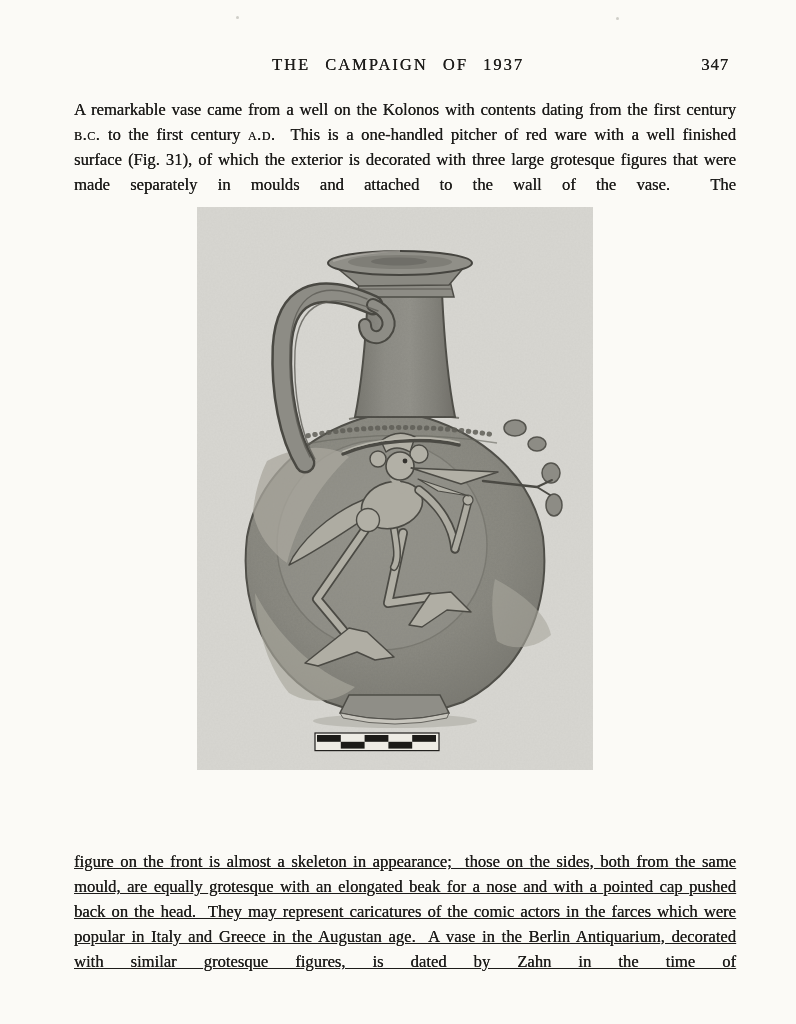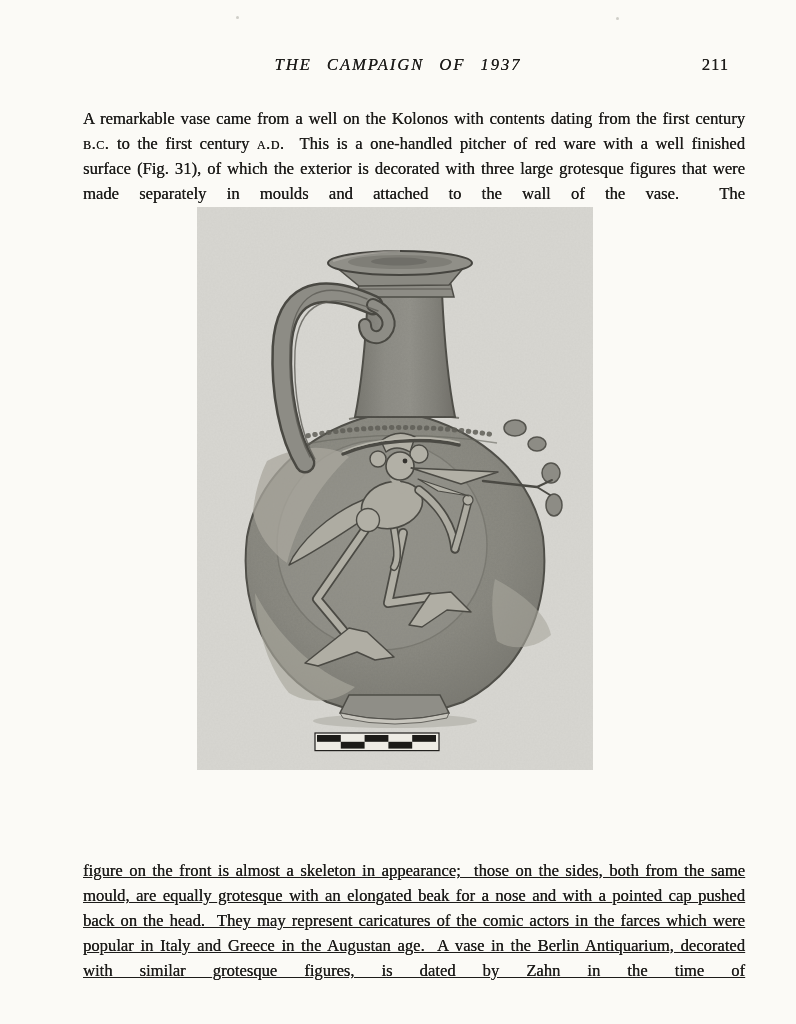--- a/index.html
+++ b/index.html
@@ -20,33 +20,32 @@
   .page-header{
     position:absolute;
     top:55px; left:67px; right:67px;
     height:20px;
   }
   .running-title{
     text-align:center;
     font-size:16.5px;
     letter-spacing:2px;
     word-spacing:9px;
-    font-style:italic;
   }
   .page-number{
     position:absolute;
     right:0; top:0;
     font-size:16.5px;
     letter-spacing:1px;
   }
   .body-para{
     position:absolute;
     left:67px;
     width:662px;
-    margin:16px;
+    margin:7px;
     font-size:16.6px;
     line-height:25px;
     word-spacing:1.5px;
     text-align:justify;
     text-align-last:justify;
     -moz-text-align-last:justify;
   }
   .para-1{ top:90px; }
   .para-2{ top:842px;text-decoration:underline; }
   .sc{
@@ -74,21 +73,21 @@
     background:#9a9890;opacity:.45;
   }
 </style>
 </head>
 <body>
 
 <div class="page">
 
   <header class="page-header">
     <div class="running-title">THE CAMPAIGN OF 1937</div>
-    <div class="page-number">211</div>
+    <div class="page-number">347</div>
   </header>
 
   <p class="body-para para-1"><span>A remarkable vase came from a well on the Kolonos with contents dating from the first century </span><span class="sc">b.c.</span><span> to the first century </span><span class="sc">a.d.</span><span>&nbsp; This is a one-handled pitcher of red ware with a well finished surface (Fig. 31), of which the exterior is decorated with three large grotesque figures that were made separately in moulds and attached to the wall of the vase.&nbsp; The</span></p>
 
   <figure class="plate">
     <svg viewBox="0 0 396 563" width="396" height="563" role="img" aria-label="Monochrome plate: water-color of a one-handled pitcher with a grotesque skeletal figure in relief on the body and a checkered scale bar below">
       <defs>
         <filter id="grain" x="-5%" y="-5%" width="110%" height="110%">
           <feTurbulence type="fractalNoise" baseFrequency="0.55" numOctaves="2" result="n"></feTurbulence>
           <feColorMatrix in="n" type="matrix" values="0 0 0 0 0.16  0 0 0 0 0.16  0 0 0 0 0.14  0 0 0 0.85 0" result="c"></feColorMatrix>

